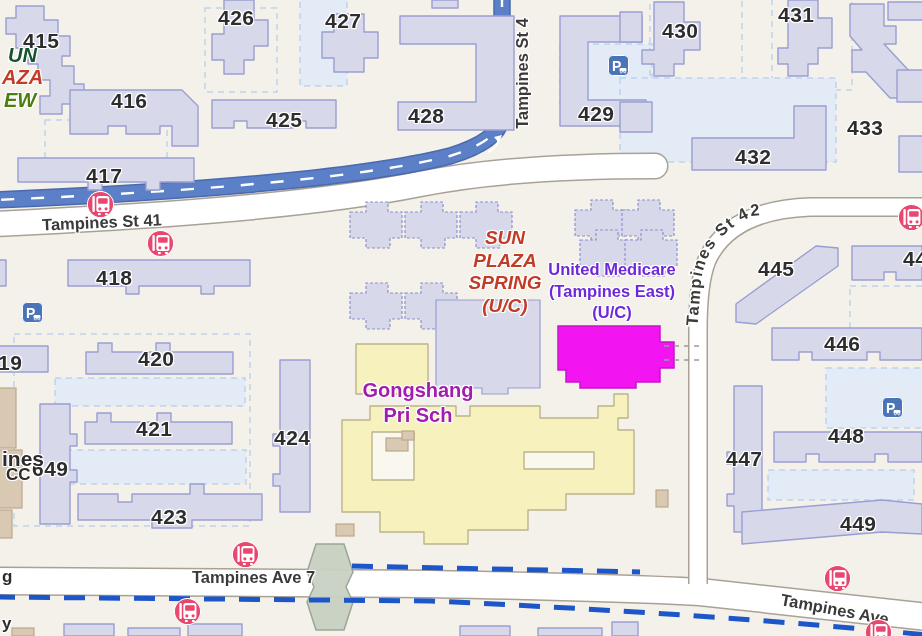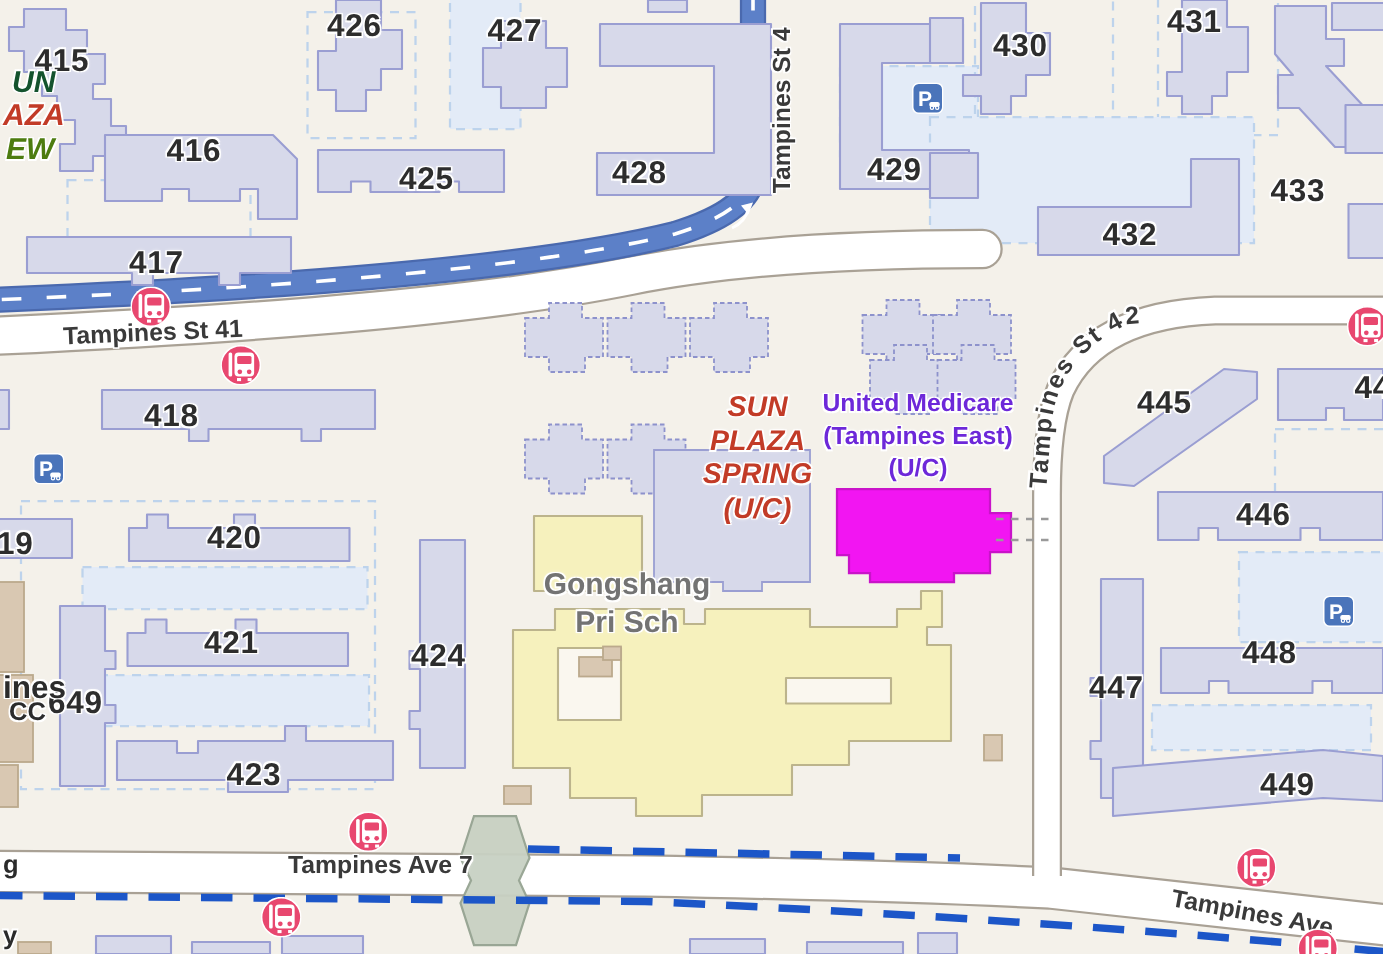--- a/index.html
+++ b/index.html
@@ -6,25 +6,25 @@
   .map{position:relative;width:922px;height:636px;overflow:hidden;
        background:#f4f1ea;font-family:"Liberation Sans",sans-serif;}
   .map svg.base{position:absolute;left:0;top:0;}
   .lbl{position:absolute;white-space:nowrap;color:#2d2d2d;font-weight:bold;
        font-size:21px;letter-spacing:.5px;
        text-shadow:-1px -1px 0 #fff,1px -1px 0 #fff,-1px 1px 0 #fff,1px 1px 0 #fff,0 0 3px #fff;}
   .rlbl{position:absolute;white-space:nowrap;color:#3a3a3a;font-weight:bold;font-size:16.5px;
        text-shadow:-1px -1px 0 #fff,1px -1px 0 #fff,-1px 1px 0 #fff,1px 1px 0 #fff,0 0 3px #fff;}
   .poi-red{position:absolute;text-align:center;color:#c23b27;font-style:italic;font-weight:bold;
        font-size:19px;line-height:22.5px;
-       text-shadow:-1px -1px 0 #fff,1px -1px 0 #fff,-1px 1px 0 #fff,1px 1px 0 #fff,0 0 3px #fff;margin-top:34px;}
+       text-shadow:-1px -1px 0 #fff,1px -1px 0 #fff,-1px 1px 0 #fff,1px 1px 0 #fff,0 0 3px #fff;}
   .poi-dark{position:absolute;text-align:center;color:#6d28d9;font-weight:bold;
        font-size:16.5px;line-height:21.5px;
        text-shadow:-1px -1px 0 #fff,1px -1px 0 #fff,-1px 1px 0 #fff,1px 1px 0 #fff,0 0 3px #fff;}
-  .poi-sch{position:absolute;text-align:center;color:#737373;font-weight:bold;
+  .poi-sch{position:absolute;text-align:center;color:#a21caf;font-weight:bold;
        font-size:20px;line-height:25px;
        text-shadow:-1px -1px 0 #fff,1px -1px 0 #fff,-1px 1px 0 #fff,1px 1px 0 #fff,0 0 3px #fff;}
   .frag{position:absolute;white-space:nowrap;font-weight:bold;
        text-shadow:-1px -1px 0 #fff,1px -1px 0 #fff,-1px 1px 0 #fff,1px 1px 0 #fff;}
   .busstop{position:absolute;width:27px;height:27px;}
   .parkicon{position:absolute;width:21px;height:21px;}
 </style>
 </head>
 <body>
 

